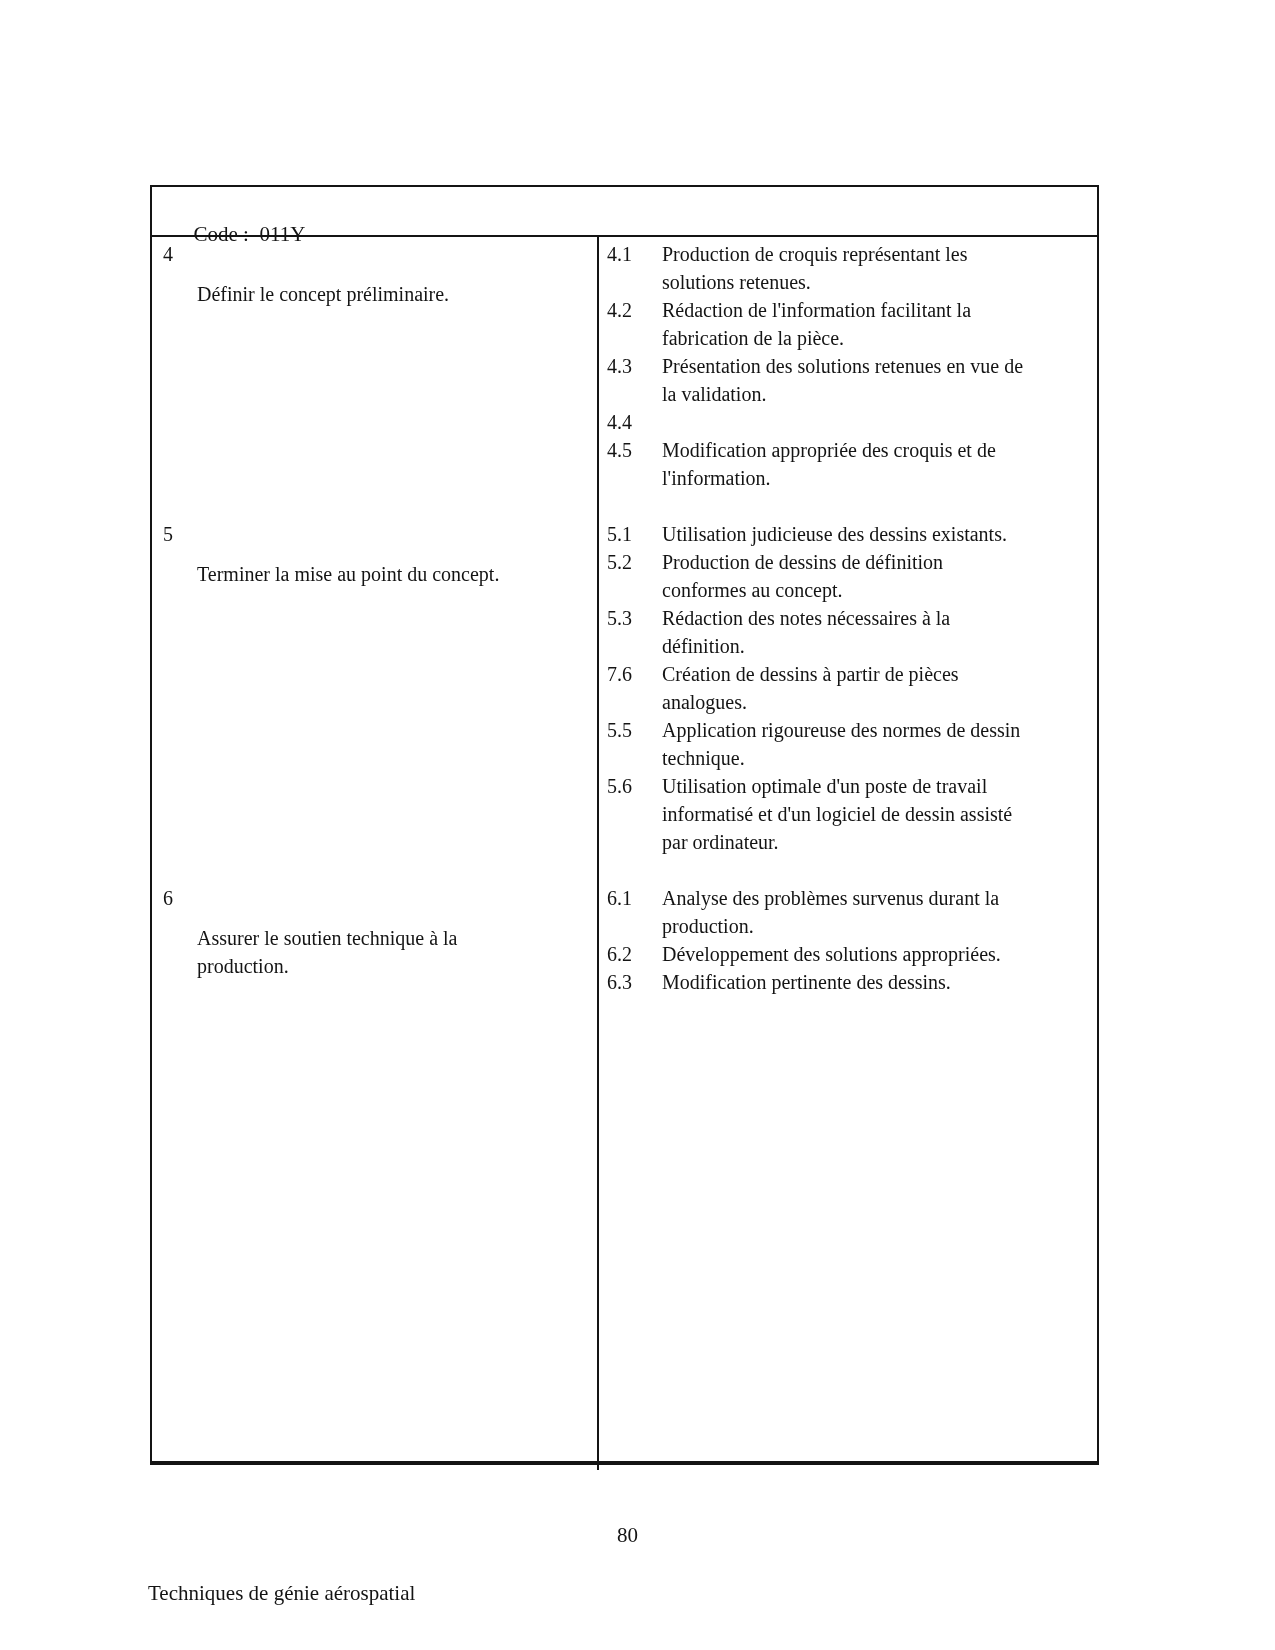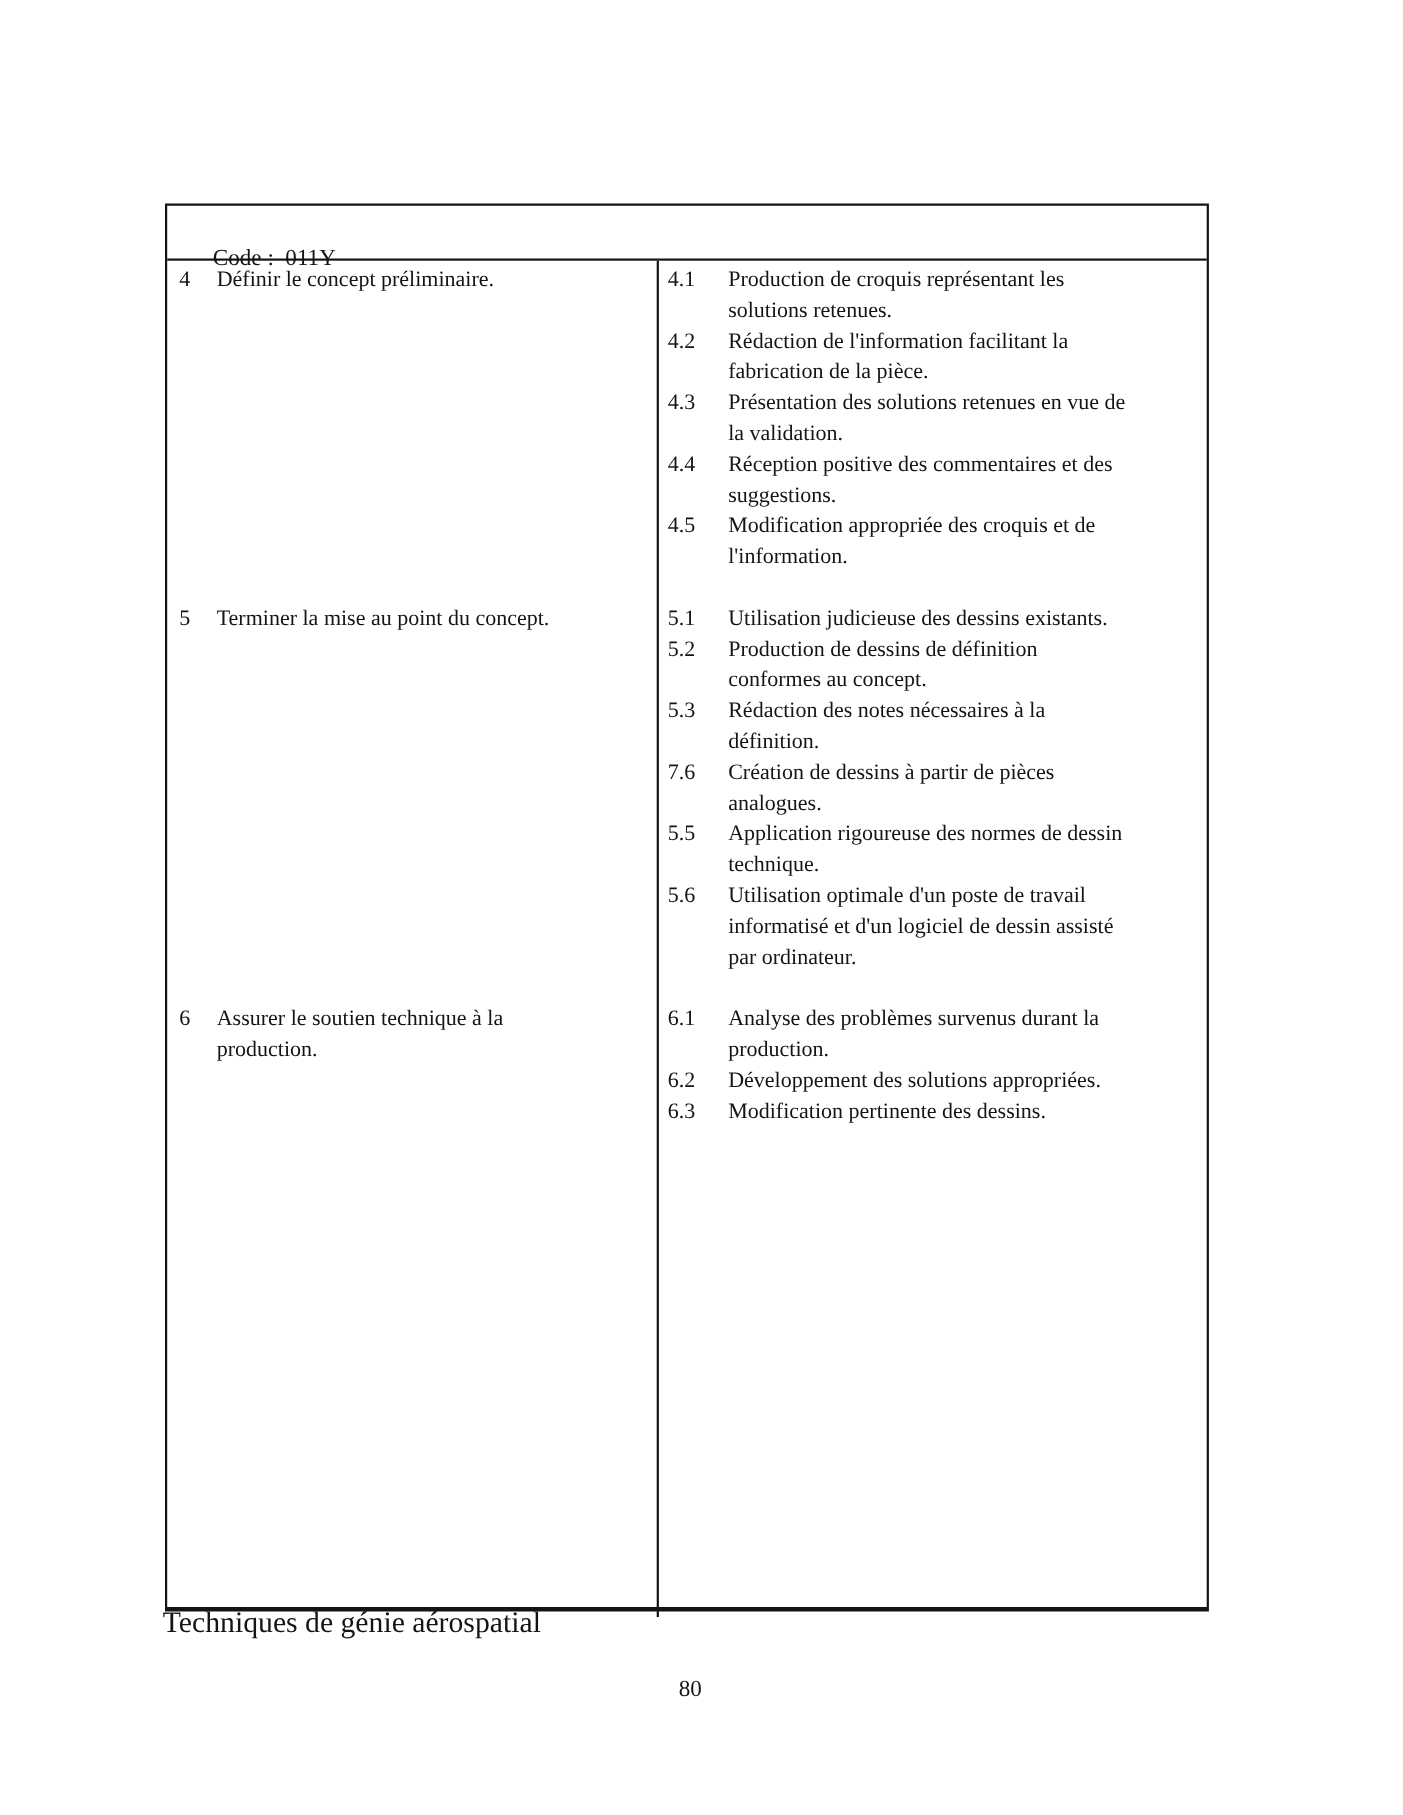--- a/index.html
+++ b/index.html
@@ -69,20 +69,21 @@
     display: flex;
     align-items: flex-start;
   }
   .obj-num {
     width: 34px;
     flex-shrink: 0;
   }
   .obj-text {
     white-space: pre-line;
     max-width: 340px;
+    margin-top: 40px;
   }
   .cell-right {
     flex: 1;
     box-sizing: border-box;
     padding-left: 10px;
   }
   .sub {
     display: flex;
     align-items: flex-start;
   }
@@ -90,22 +91,22 @@
     width: 55px;
     flex-shrink: 0;
   }
   .sub-text {
     white-space: pre-line;
     max-width: 435px;
   }
   .footer-program {
     position: absolute;
     left: 148px;
-    top: 1461px;
-    font-size: 27px;
+    top: 1579px;
+    font-size: 21px;
     line-height: 28px;
   }
   .footer-page {
     position: absolute;
     left: 617px;
     top: 1521px;
     font-size: 21px;
     line-height: 28px;
   }
 </style>
@@ -137,22 +138,20 @@
                 <span class="sub-text">Rédaction de l'information facilitant la
 fabrication de la pièce.</span>
               </div>
               <div class="sub">
                 <span class="sub-num">4.3</span>
                 <span class="sub-text">Présentation des solutions retenues en vue de
 la validation.</span>
               </div>
               <div class="sub">
                 <span class="sub-num">4.4</span>
-                <span class="sub-text">Réception positive des commentaires et des
-suggestions.</span>
               </div>
               <div class="sub">
                 <span class="sub-num">4.5</span>
                 <span class="sub-text">Modification appropriée des croquis et de
 l'information.</span>
               </div>
             </div>
           </div>
           <div class="row">
             <div class="cell-left">

